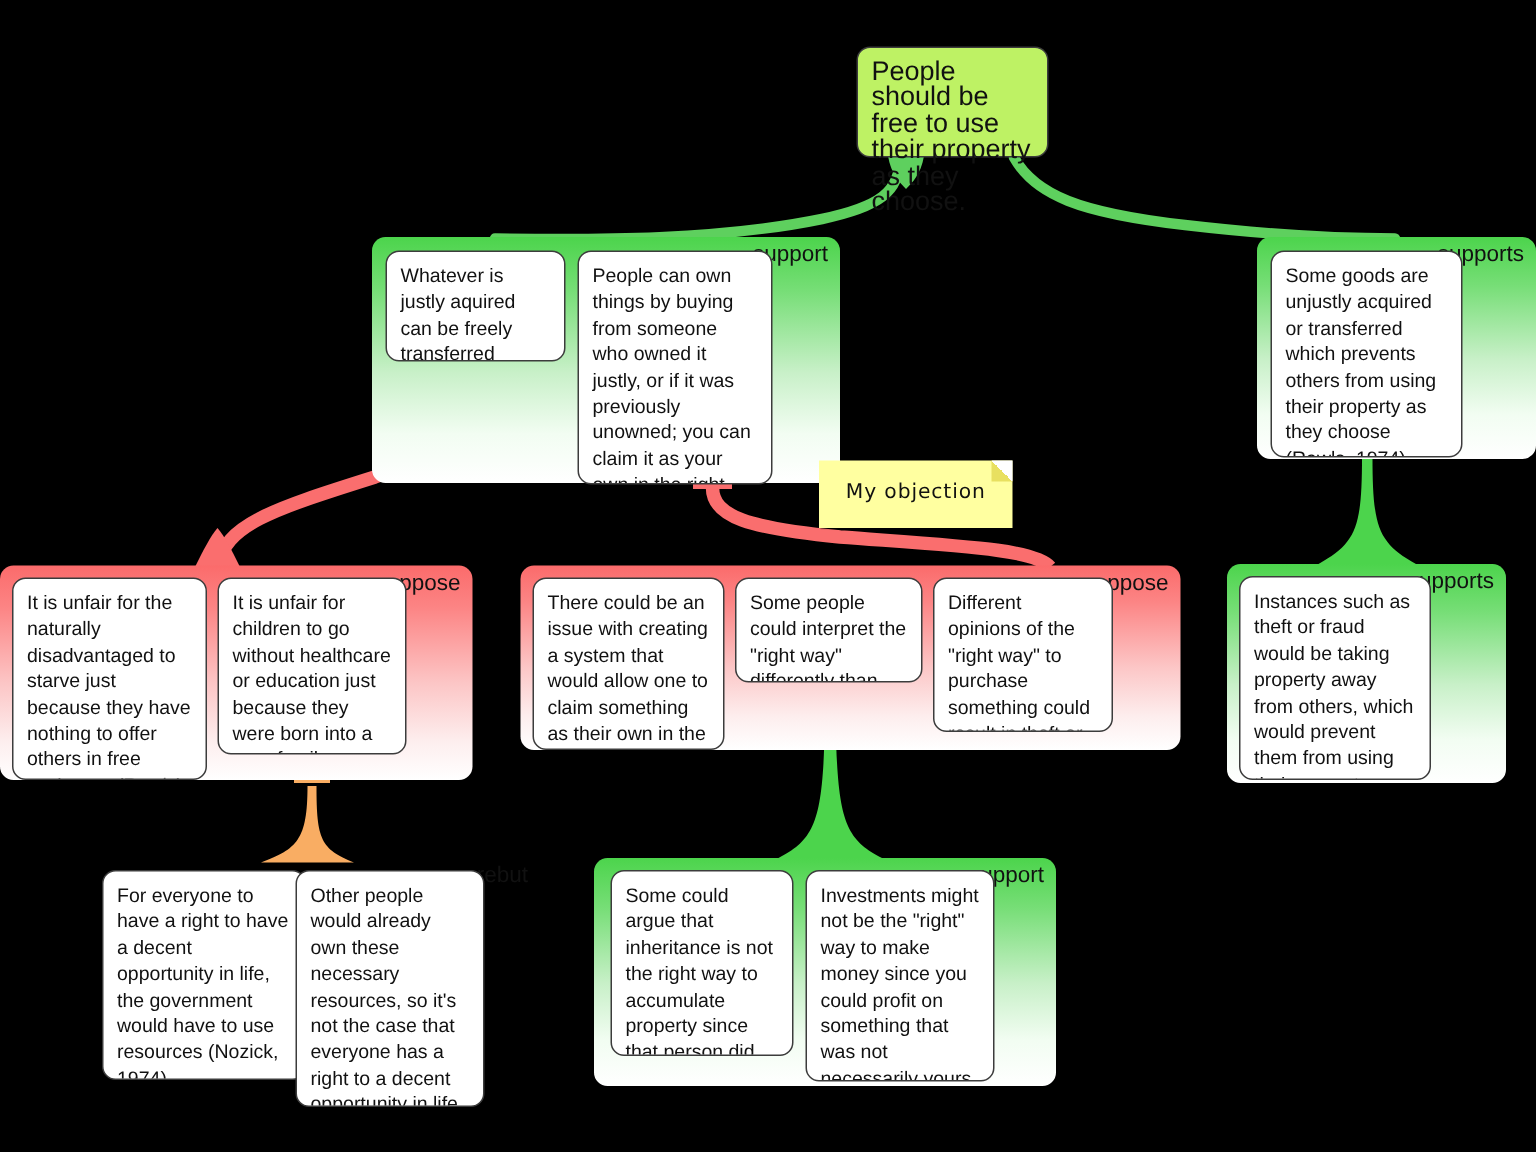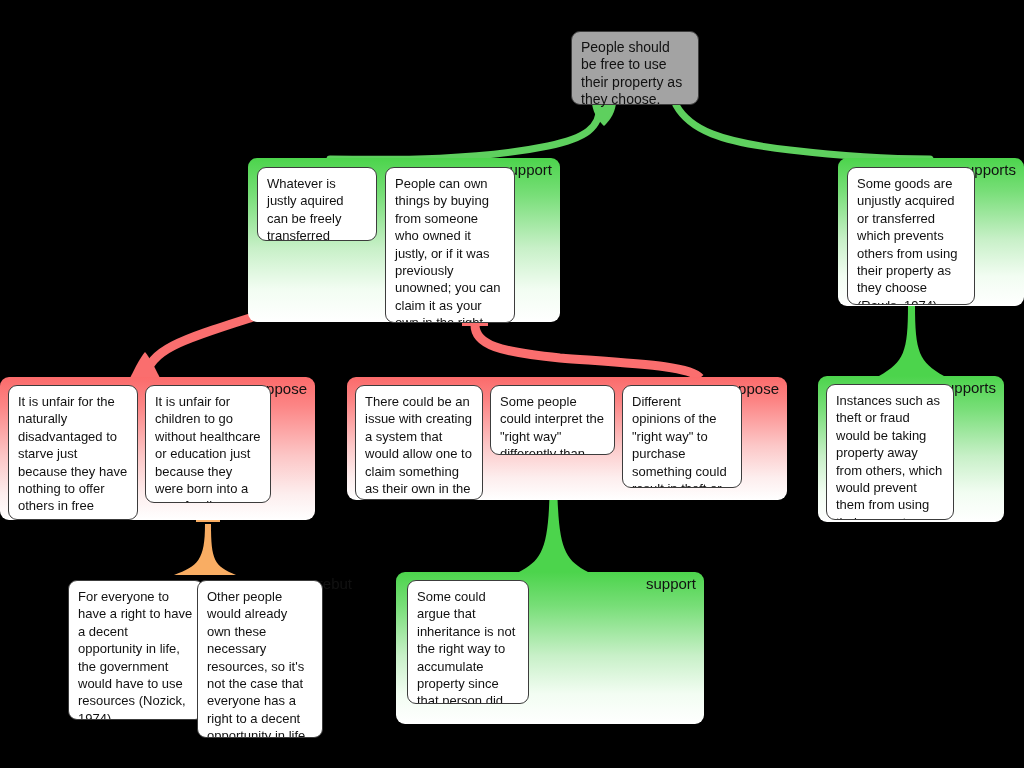--- a/index.html
+++ b/index.html
@@ -42,26 +42,26 @@
     line-height:17.4px;
     color:#111;
     z-index:3;
     overflow:hidden;
   }
 
   
   #root-card{
     position:absolute;
     left:571px;top:31px;width:128px;height:74px;
-    background:#a3a3a3;
+    background:#bef264;
     border:1.4px solid #3c3c3c;
     border-radius:9px;
     box-sizing:border-box;
     padding:7px 9px;
-    font-size:14px;line-height:17.4px;color:#111;
+    font-size:18px;line-height:17.4px;color:#111;
     z-index:4;
   }
 
   
   #sticky{
     position:absolute;
     left:546px;top:307px;width:129px;height:45px;
     background:#ffffa0;
     z-index:6;
     box-shadow:1px 1px 0 rgba(0,0,0,.15);
@@ -166,15 +166,22 @@
   <div class="card" style="left:197px;top:580px;width:126px;height:158px;">
     <span>Other people would already own these necessary resources, so it's not the case that everyone has a right to a decent opportunity in life (Nozick, 1974).</span>
   </div>
 
   <div class="group support" style="left:396px;top:572px;width:308px;height:152px;">
     <span class="group-label">support</span>
   </div>
   <div class="card" style="left:407px;top:580px;width:122px;height:124px;">
     <span>Some could argue that inheritance is not the right way to accumulate property since that person did not own it or purchase it.</span>
   </div>
+  <div class="card" style="left:537px;top:580px;width:126px;height:141px;">
+    <span>Investments might not be the "right" way to make money since you could profit on something that was not necessarily yours.</span>
+  </div>
 
+  <div id="sticky">
+    <div class="fold"></div>
+    <div class="note-text">My objection</div>
+  </div>
 
 </div>
 
 </body></html>

